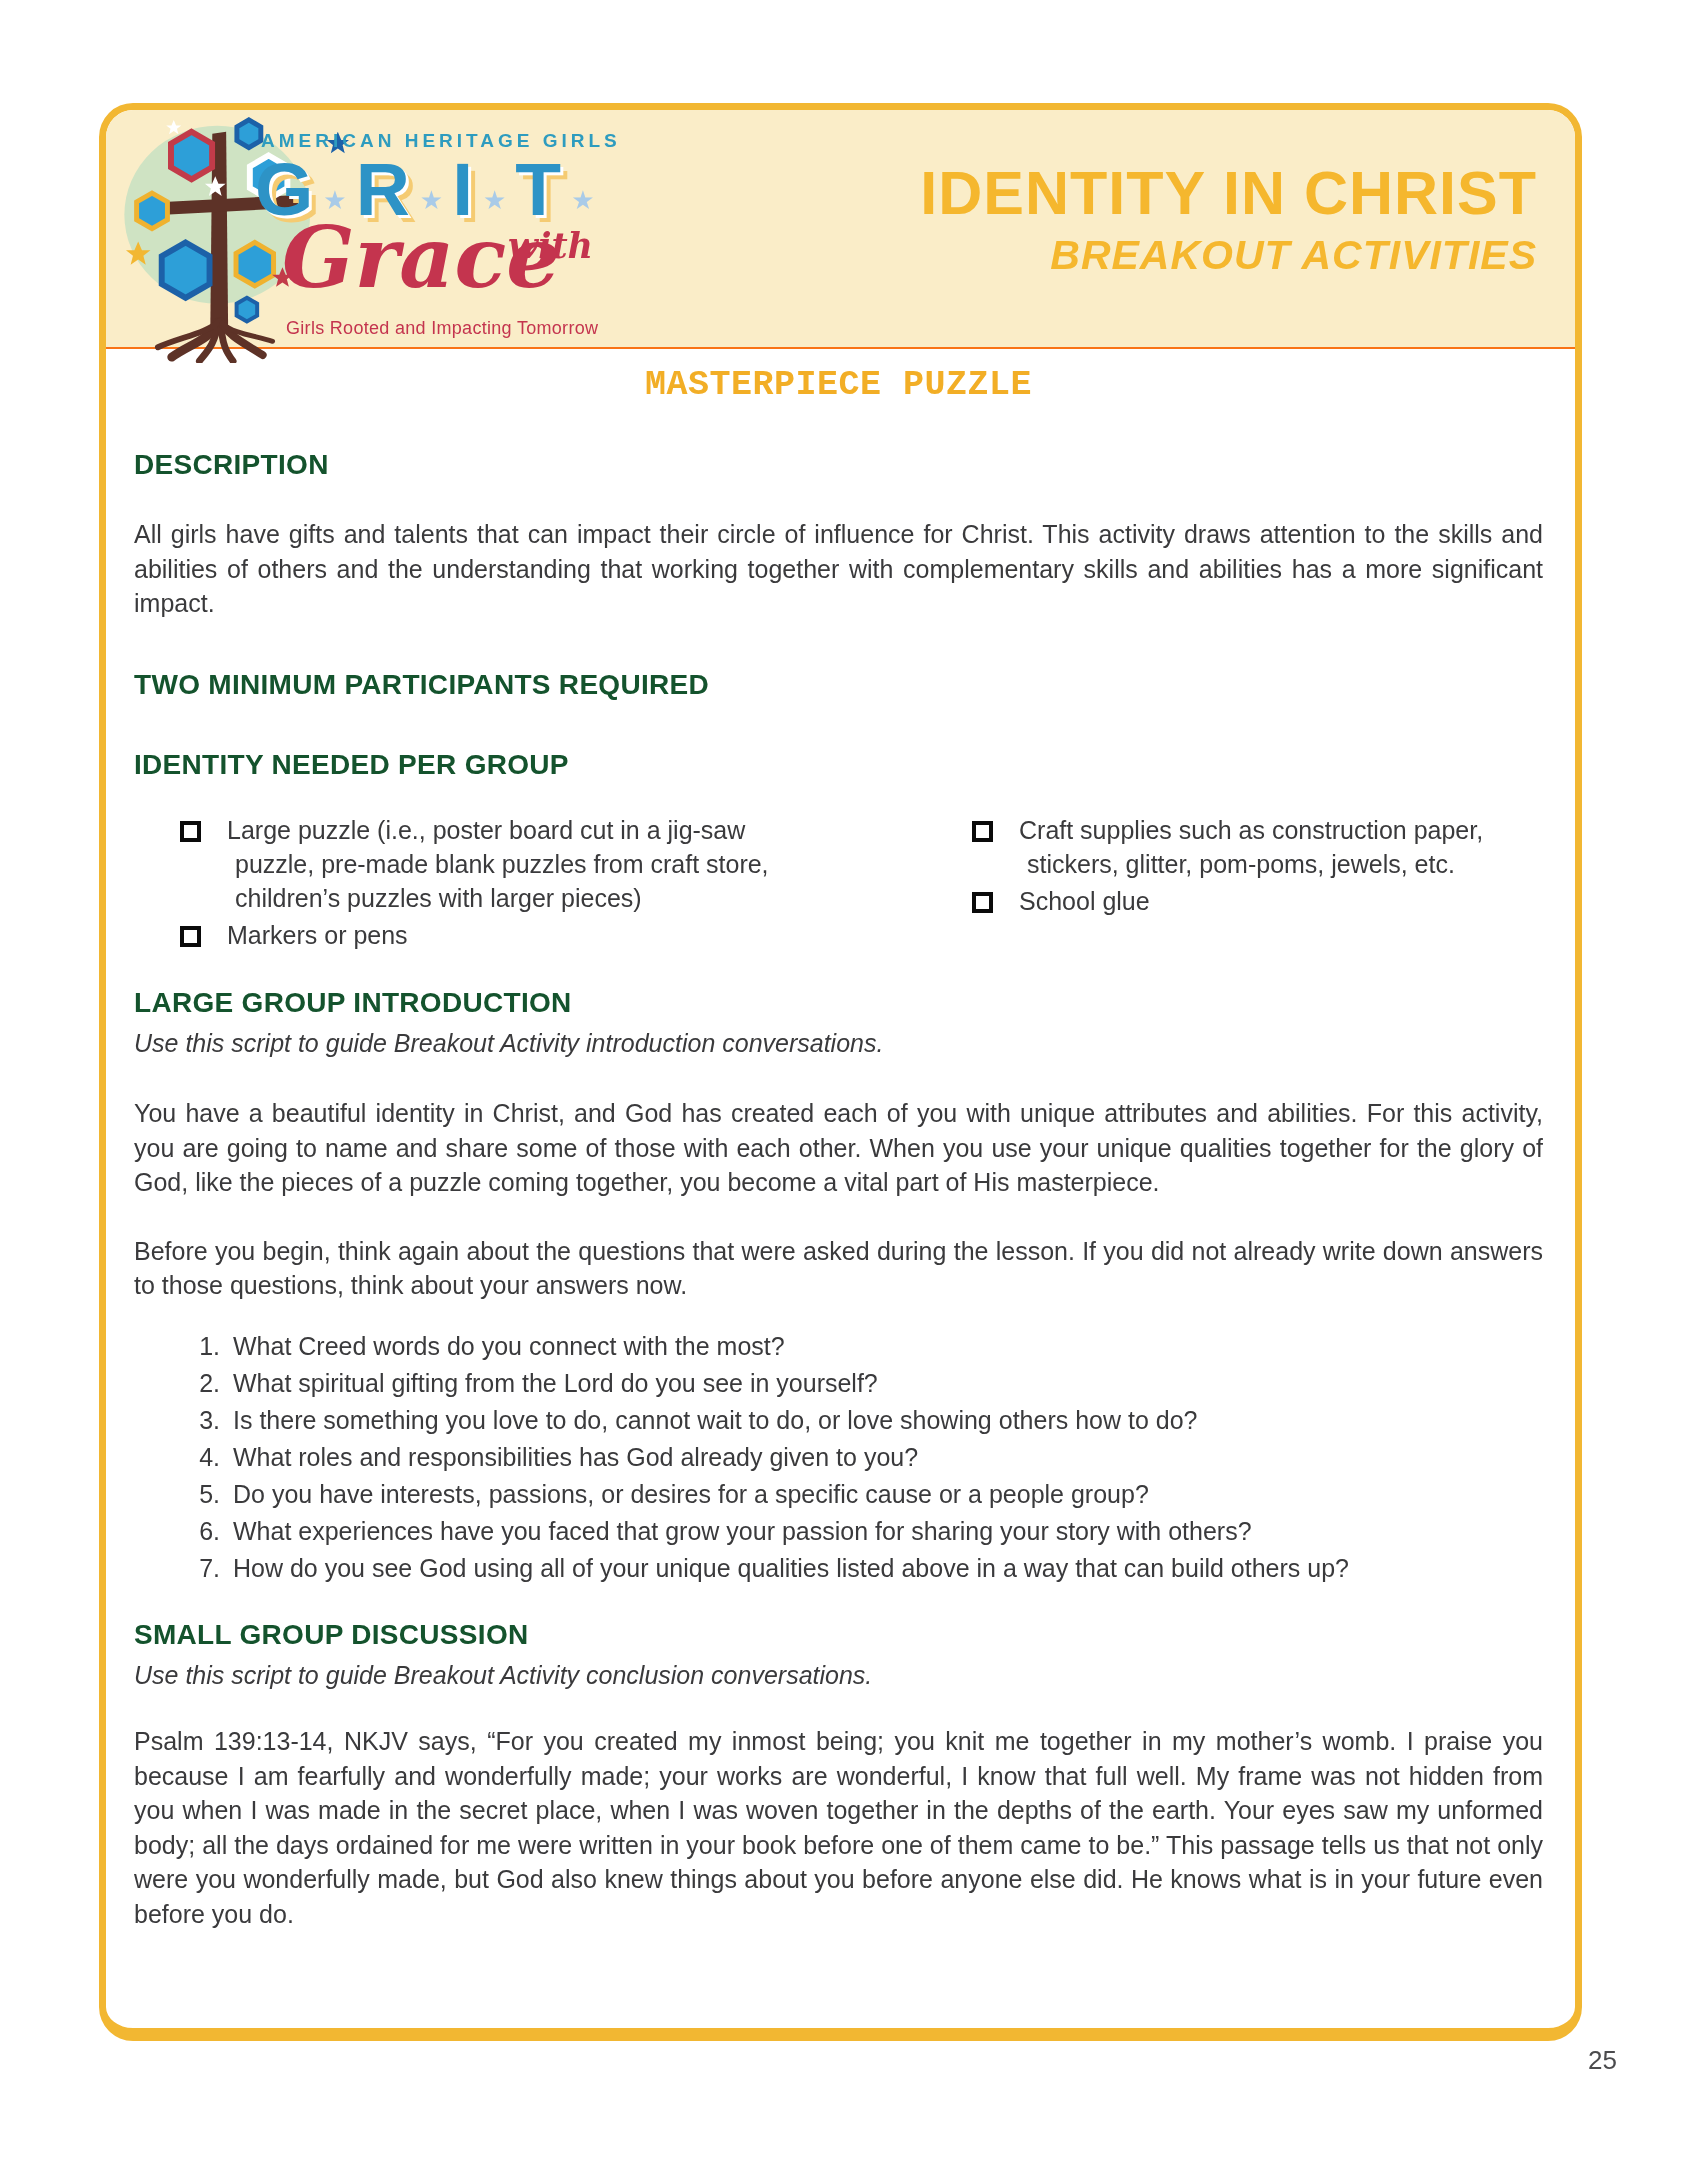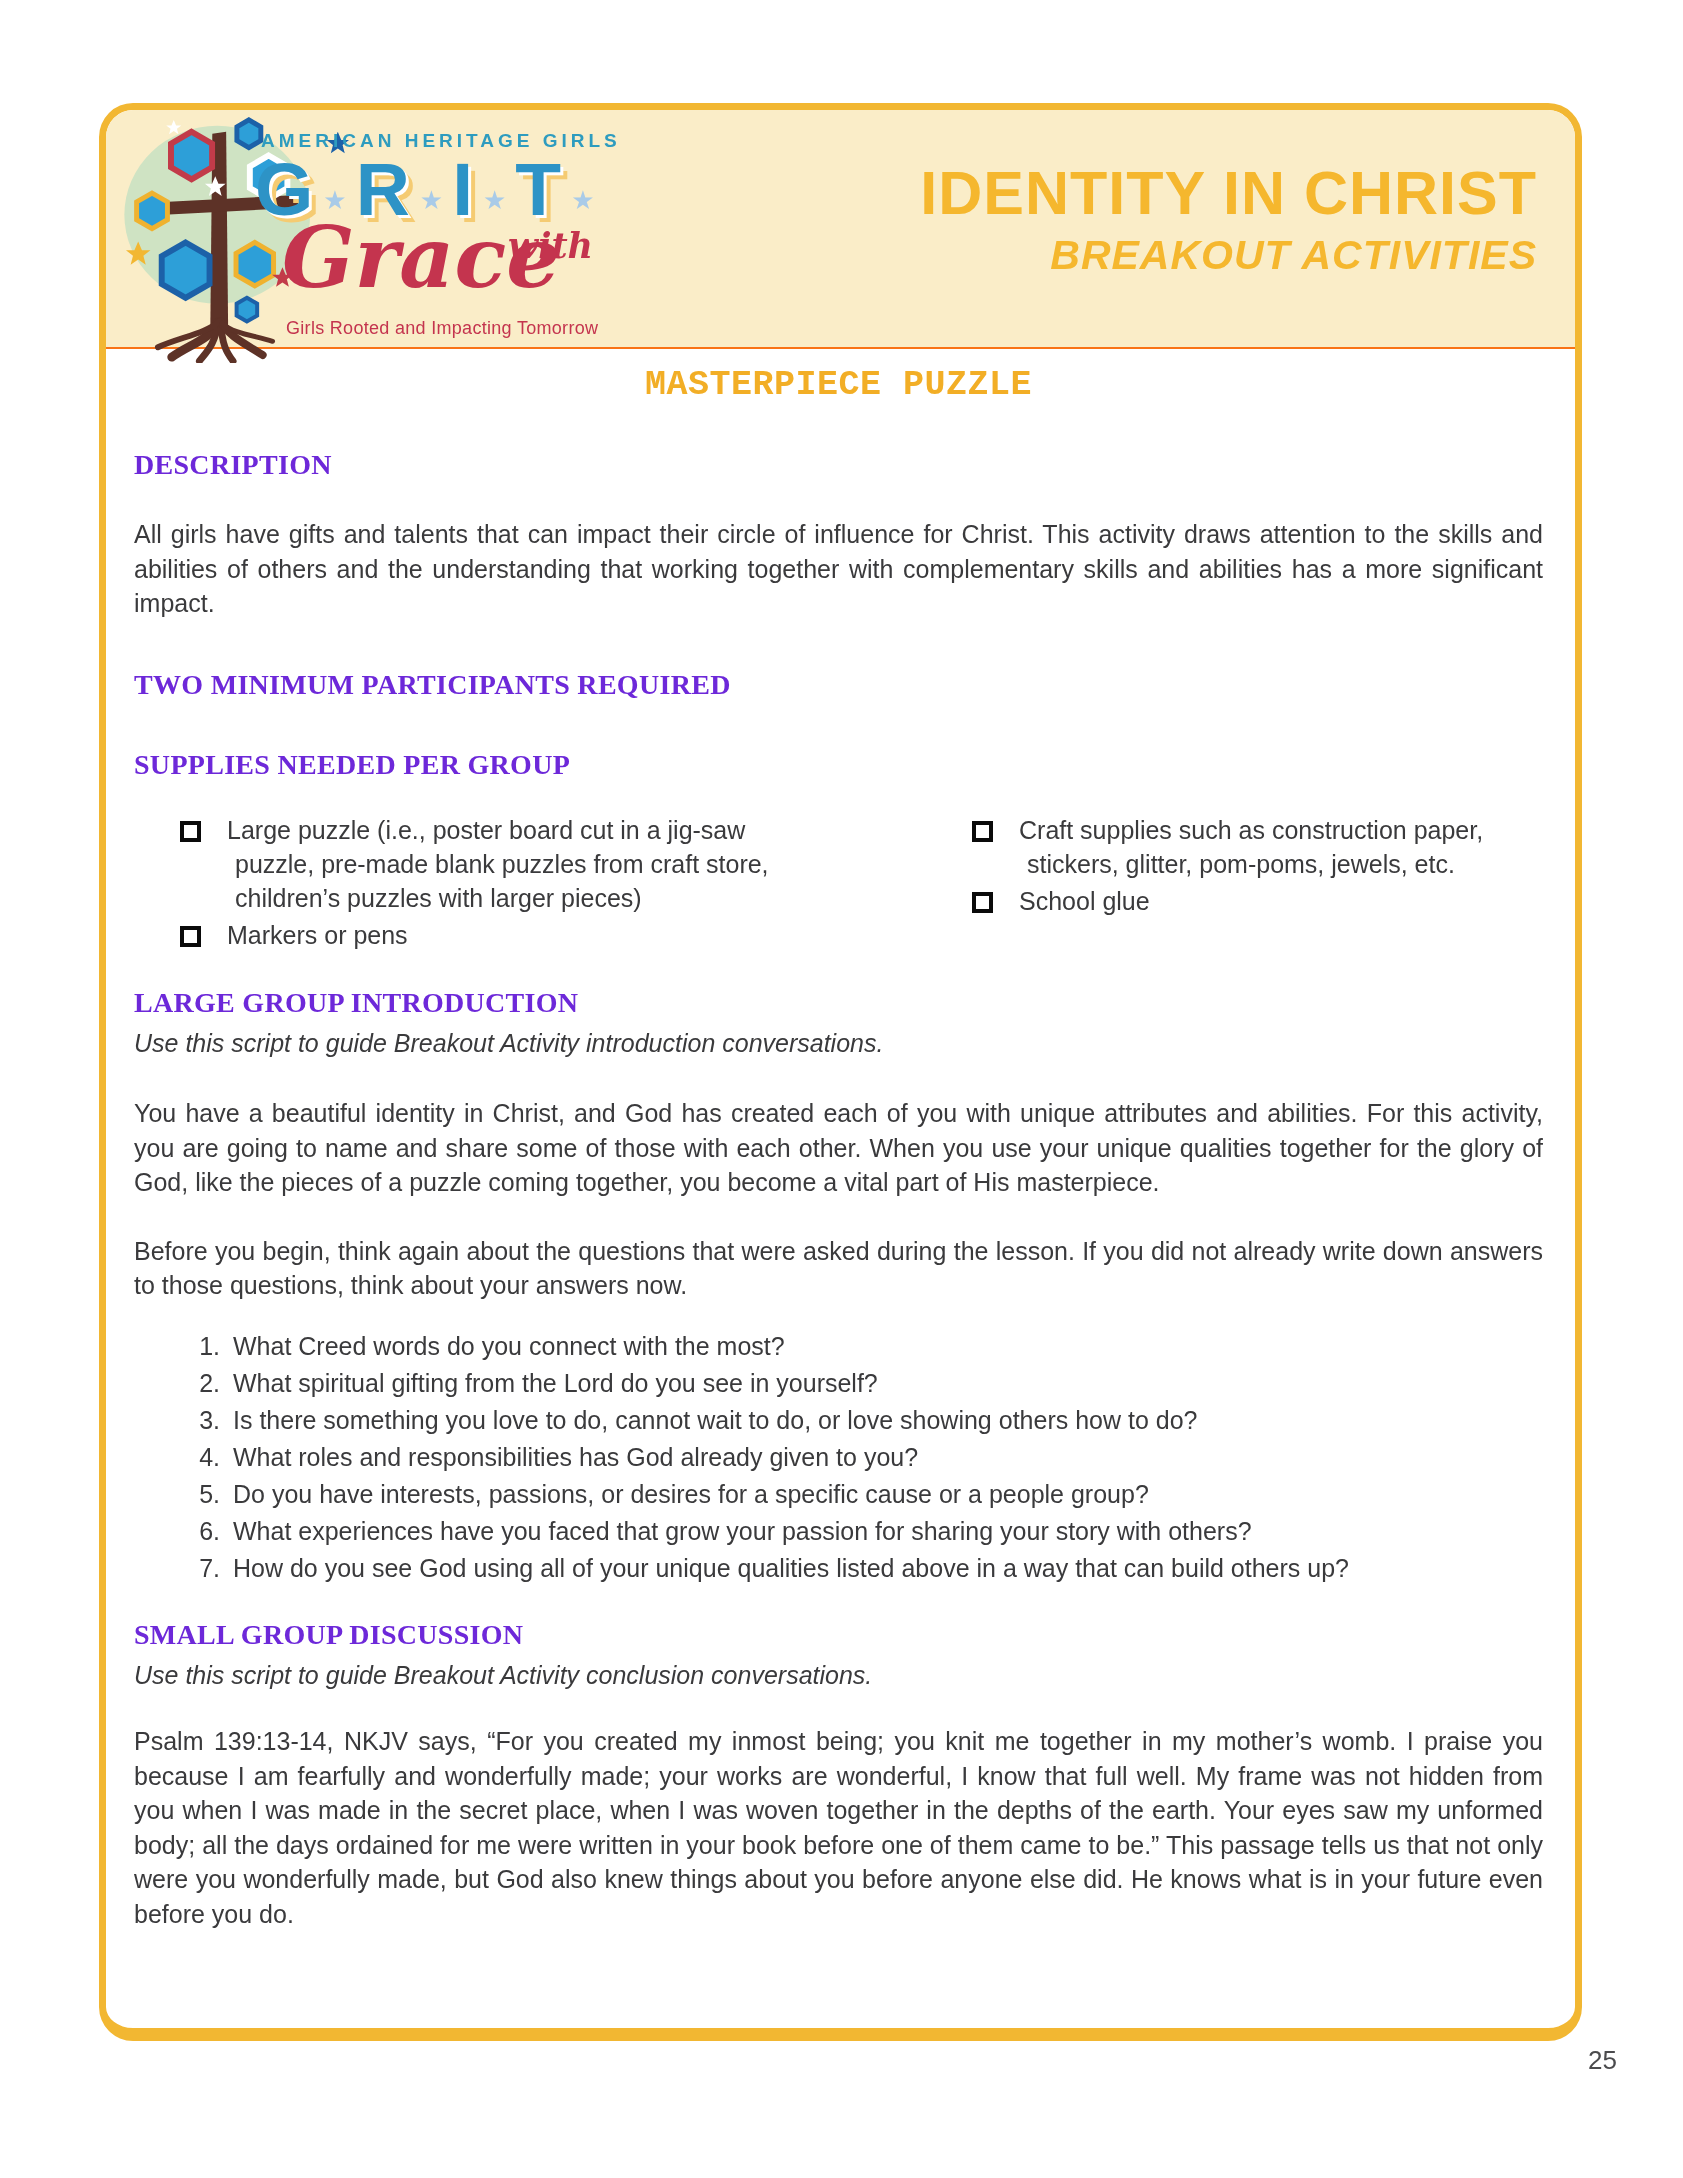--- a/index.html
+++ b/index.html
@@ -53,23 +53,22 @@
     font-size:41px;font-weight:bold;font-style:italic;color:#F5B72E;
     margin-top:4px;letter-spacing:1px;white-space:nowrap;
   }
   
   .content{padding:0 32px 0 28px;}
   .center-title{
     margin:16px 0 0;font-size:35px;font-weight:bold;color:#F2AE26;
     text-align:center;letter-spacing:0.5px;font-family:Liberation Mono, monospace;
   }
   h2.sec{
-    margin:44px 0 0;font-size:28px;font-weight:bold;color:#6d28d9;
+    margin:44px 0 0;font-size:28px;font-weight:bold;color:#14532d;
     letter-spacing:0.3px;
-    font-family:Liberation Serif, serif;
   }
   h2.sec.tight{margin-top:48px;}
   p.body{
     margin:36px 0 0;font-size:25px;line-height:1.38;text-align:justify;
     color:#3A3A3C;
   }
   p.note{
     margin:7px 0 0;font-size:25px;line-height:1.38;font-style:italic;
     color:#3A3A3C;
   }
@@ -147,21 +146,21 @@
 
   <main class="content">
 
     <h1 class="center-title">MASTERPIECE PUZZLE</h1>
 
     <h2 class="sec">DESCRIPTION</h2>
     <p class="body">All girls have gifts and talents that can impact their circle of influence for Christ. This activity draws attention to the skills and abilities of others and the understanding that working together with complementary skills and abilities has a more significant impact.</p>
 
     <h2 class="sec tight">TWO MINIMUM PARTICIPANTS REQUIRED</h2>
 
-    <h2 class="sec tight">SUPPLIES NEEDED PER GROUP</h2>
+    <h2 class="sec tight">IDENTITY NEEDED PER GROUP</h2>
 
     <div class="supplies">
       <div class="col1">
         <div class="chk">
           <span class="box"></span>
           <span class="txt">Large puzzle (i.e., poster board cut in a jig-saw puzzle, pre-made blank puzzles from craft store, children’s puzzles with larger pieces)</span>
         </div>
         <div class="chk">
           <span class="box"></span>
           <span class="txt">Markers or pens</span>

